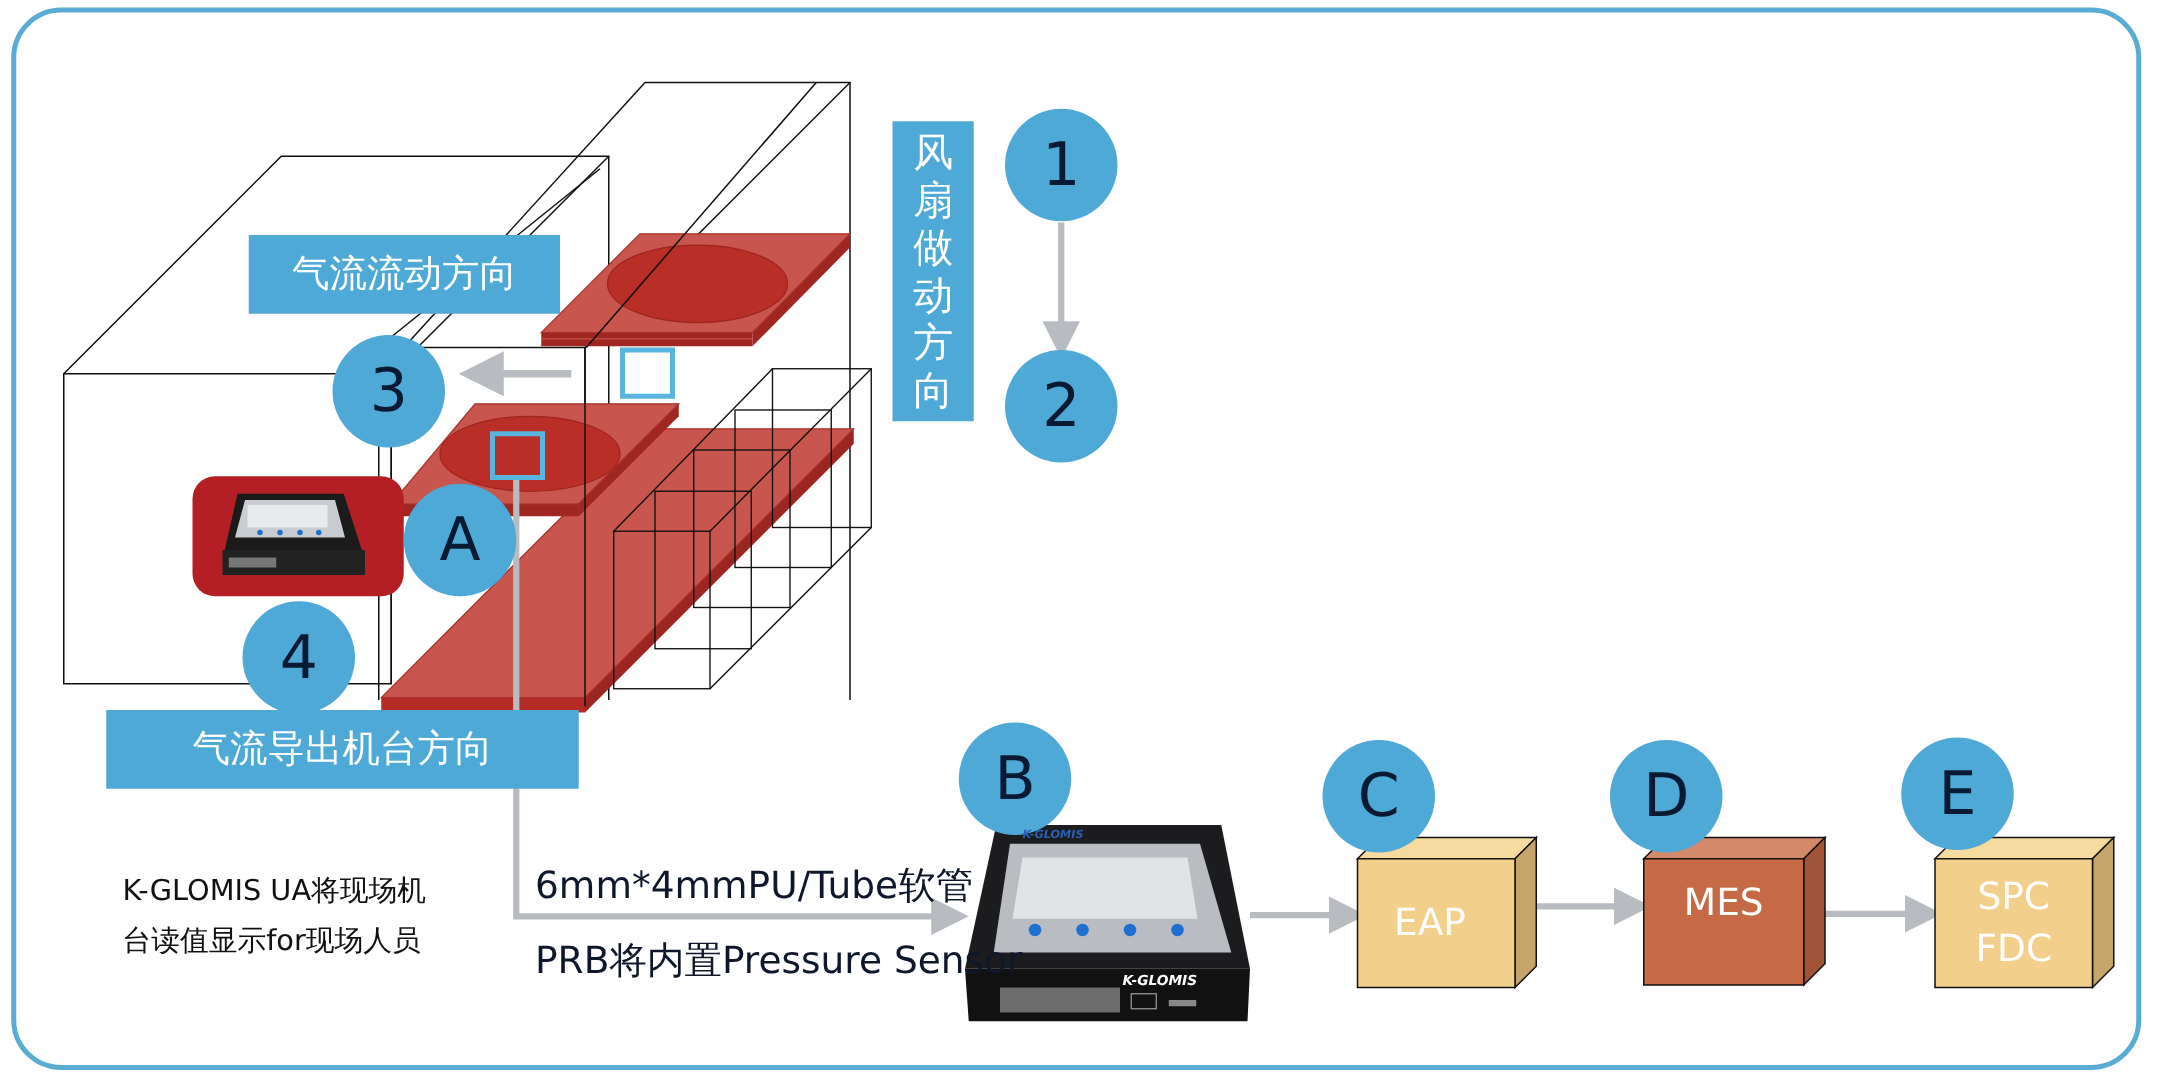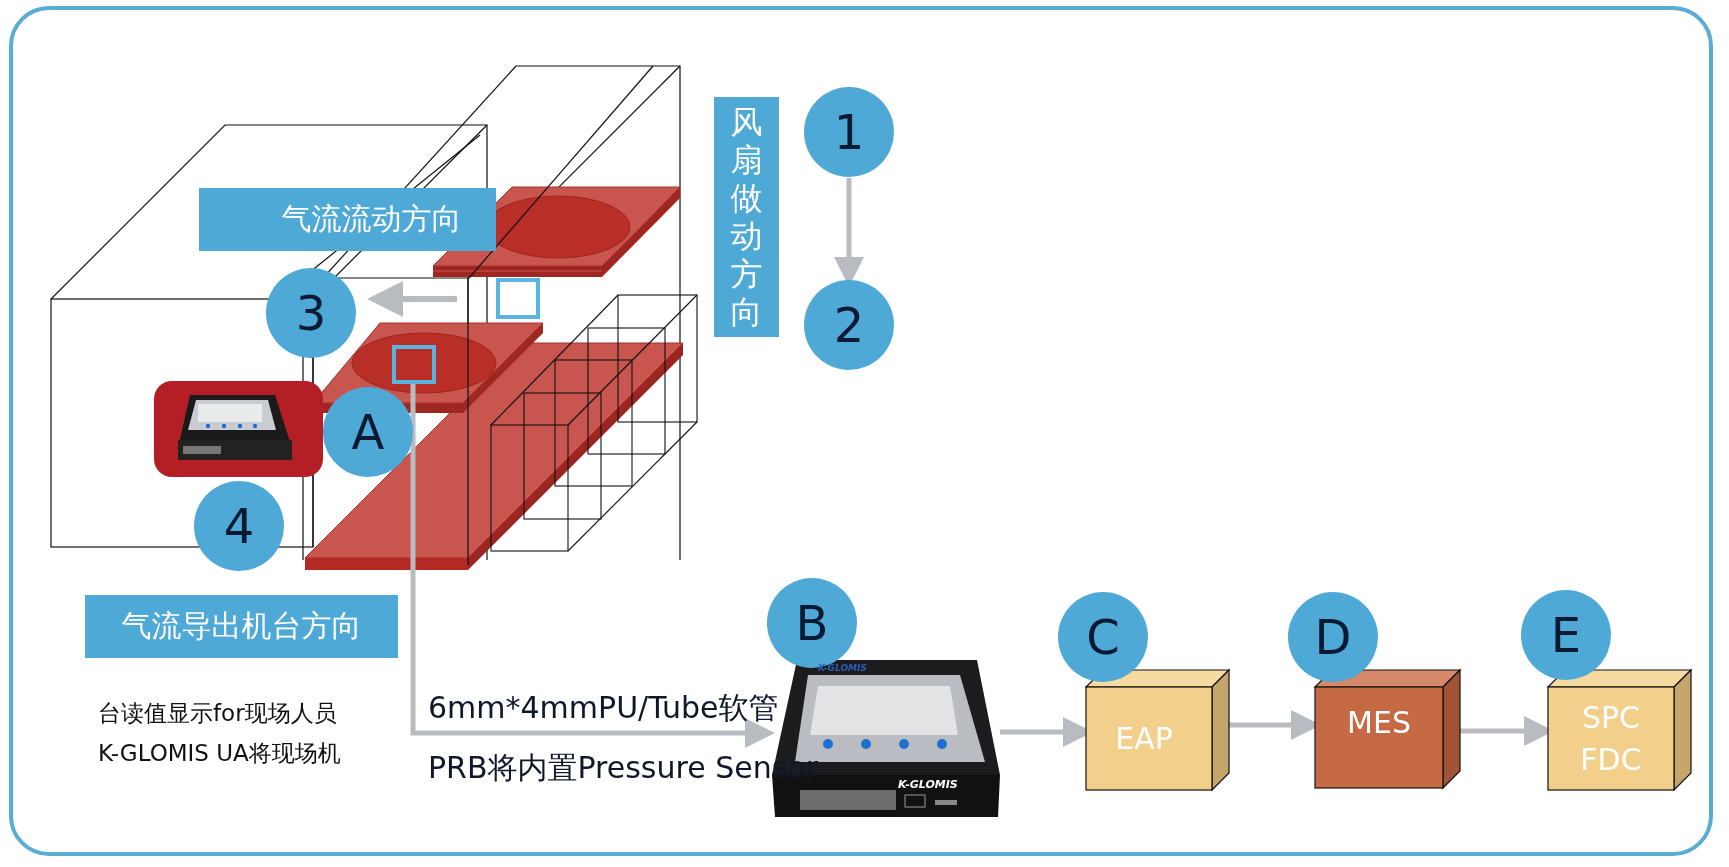--- a/index.html
+++ b/index.html
@@ -139,22 +139,22 @@
     <rect x="1315" y="687" width="128" height="101" fill="#C66A45"></rect>
   </g>
 
   <g stroke="#111" stroke-width="1.2">
     <polygon points="1548,687 1565,670 1691,670 1674,687" fill="#F5DBA0"></polygon>
     <polygon points="1674,687 1691,670 1691,773 1674,790" fill="#C6A56B"></polygon>
     <rect x="1548" y="687" width="126" height="103" fill="#F2CF8A"></rect>
   </g>
 </svg>
 
-<div class="label" style="left:199px; top:188px; width:249px; height:63px;padding-left:48px;">气流流动方向</div>
-<div class="label" style="left:85px; top:595px; width:313px; height:63px;">气流导出机台方向</div>
+<div class="label" style="left:199px; top:188px; width:249px; height:63px;">气流流动方向</div>
+<div class="label" style="left:85px; top:568px; width:378px; height:63px;">气流导出机台方向</div>
 
 <div class="vlabel">
   <span>风</span>
   <span>扇</span>
   <span>做</span>
   <span>动</span>
   <span>方</span>
   <span>向</span>
 </div>
 
@@ -162,22 +162,22 @@
 <div class="badge" style="left:804px; top:280px;">2</div>
 <div class="badge" style="left:266px; top:268px;">3</div>
 <div class="badge" style="left:194px; top:481px;">4</div>
 <div class="badge" style="left:323px; top:387px;">A</div>
 <div class="badge" style="left:767px; top:578px;">B</div>
 <div class="badge" style="left:1058px; top:592px;">C</div>
 <div class="badge" style="left:1288px; top:592px;">D</div>
 <div class="badge" style="left:1521px; top:590px;">E</div>
 
 <div class="para">
+  <div>K-GLOMIS UA将现场机</div>
   <div>台读值显示for现场人员</div>
-  <div>K-GLOMIS UA将现场机</div>
 </div>
 
 <div class="text" style="left:428px; top:688px;">6mm*4mmPU/Tube软管</div>
 <div class="text" style="left:428px; top:748px;">PRB将内置Pressure Sensor</div>
 
 <div class="text" style="left:898px; top:778px; font-size:11px; color:#fff; font-style:italic; font-weight:bold;">K-GLOMIS</div>
 <div class="text" style="left:818px; top:663px; font-size:9px; color:#2B5FB5; font-style:italic; font-weight:bold;">K-GLOMIS</div>
 
 <div class="boxlabel" style="left:1086px; top:687px; width:116px; height:103px;">
   <span>EAP</span>

